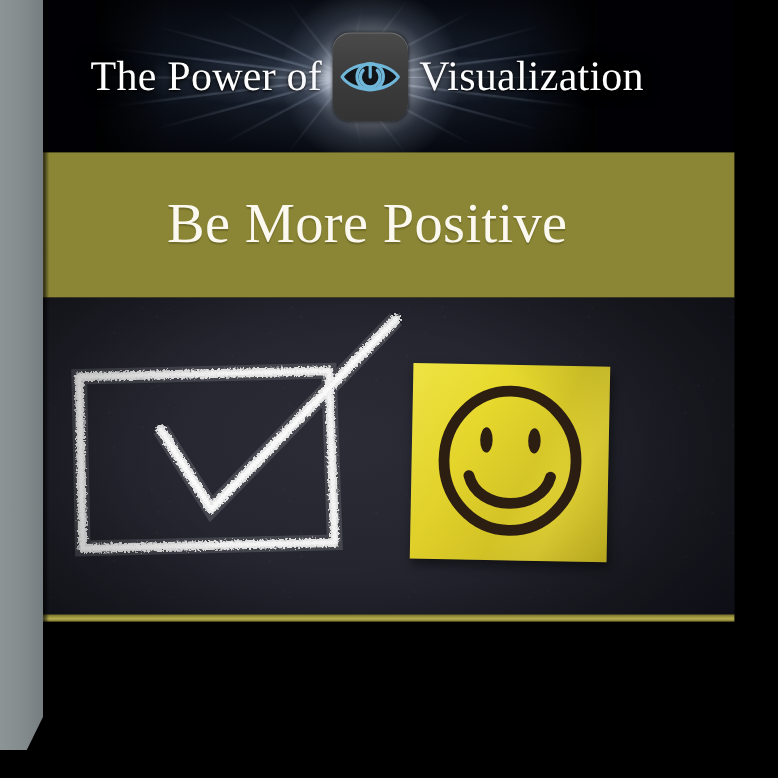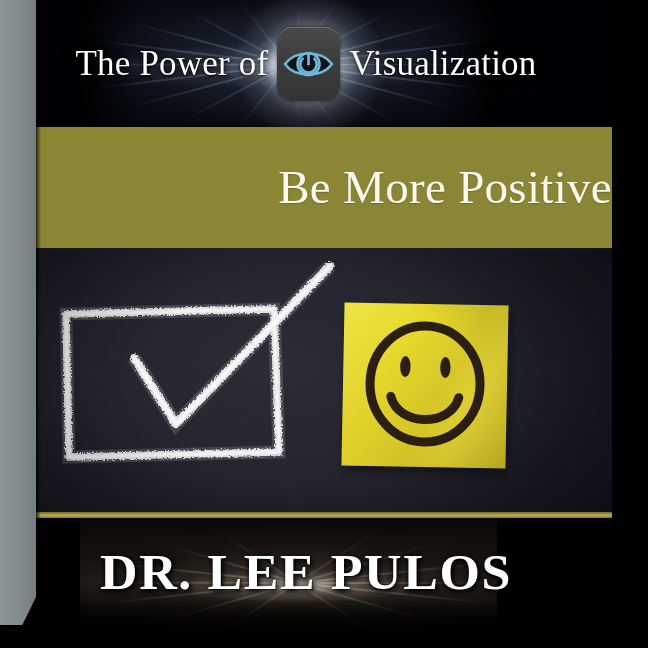--- a/index.html
+++ b/index.html
@@ -140,21 +140,21 @@
   
   #title-band {
     position: absolute;
     left: 0;
     top: 127px;
     width: 612px;
     height: 121px;
     background: #8b8635;
     display: flex;
     align-items: center;
-    justify-content: flex-end;
+    justify-content: center;
   }
   #title-text {
     color: #fbf8ef;
     font-family: "Liberation Serif", serif;
     font-size: 47px;
     line-height: 1;
     letter-spacing: .3px;
     white-space: nowrap;
     text-shadow: 0 1px 1px rgba(60,58,20,.35);
   }
@@ -408,41 +408,17 @@
           <path d="M48 93 C56 123, 108 123, 116 93" stroke-width="9"></path>
         </g>
       </svg>
     </div>
 
     <div id="photo-vignette"></div>
   </div>
 
   <div id="gold-rule"></div>
 
-  <div id="author-band">
-    <div id="author-rays">
-      <div class="ray-w" style="width:210px; transform: rotate(0deg);"></div>
-      <div class="ray-w" style="width:210px; transform: rotate(180deg);"></div>
-      <div class="ray-w" style="width:195px; transform: rotate(6deg);"></div>
-      <div class="ray-w" style="width:195px; transform: rotate(-6deg);"></div>
-      <div class="ray-w" style="width:190px; transform: rotate(174deg);"></div>
-      <div class="ray-w" style="width:190px; transform: rotate(186deg);"></div>
-      <div class="ray-w" style="width:140px; transform: rotate(16deg); opacity:.75;"></div>
-      <div class="ray-w" style="width:140px; transform: rotate(-16deg); opacity:.75;"></div>
-      <div class="ray-w" style="width:138px; transform: rotate(164deg); opacity:.75;"></div>
-      <div class="ray-w" style="width:138px; transform: rotate(196deg); opacity:.75;"></div>
-      <div class="ray-w" style="width:95px; transform: rotate(33deg); opacity:.5;"></div>
-      <div class="ray-w" style="width:95px; transform: rotate(-33deg); opacity:.5;"></div>
-      <div class="ray-w" style="width:92px; transform: rotate(147deg); opacity:.5;"></div>
-      <div class="ray-w" style="width:92px; transform: rotate(213deg); opacity:.5;"></div>
-    </div>
-
-    <div id="author-vignette"></div>
-
-    <div id="author-text">
-      <span id="author-name">DR. LEE PULOS</span>
-    </div>
-  </div>
 
 </div>
 
 <div id="spine"></div>
 <div id="spine-shadow"></div>
 
 </body></html>

